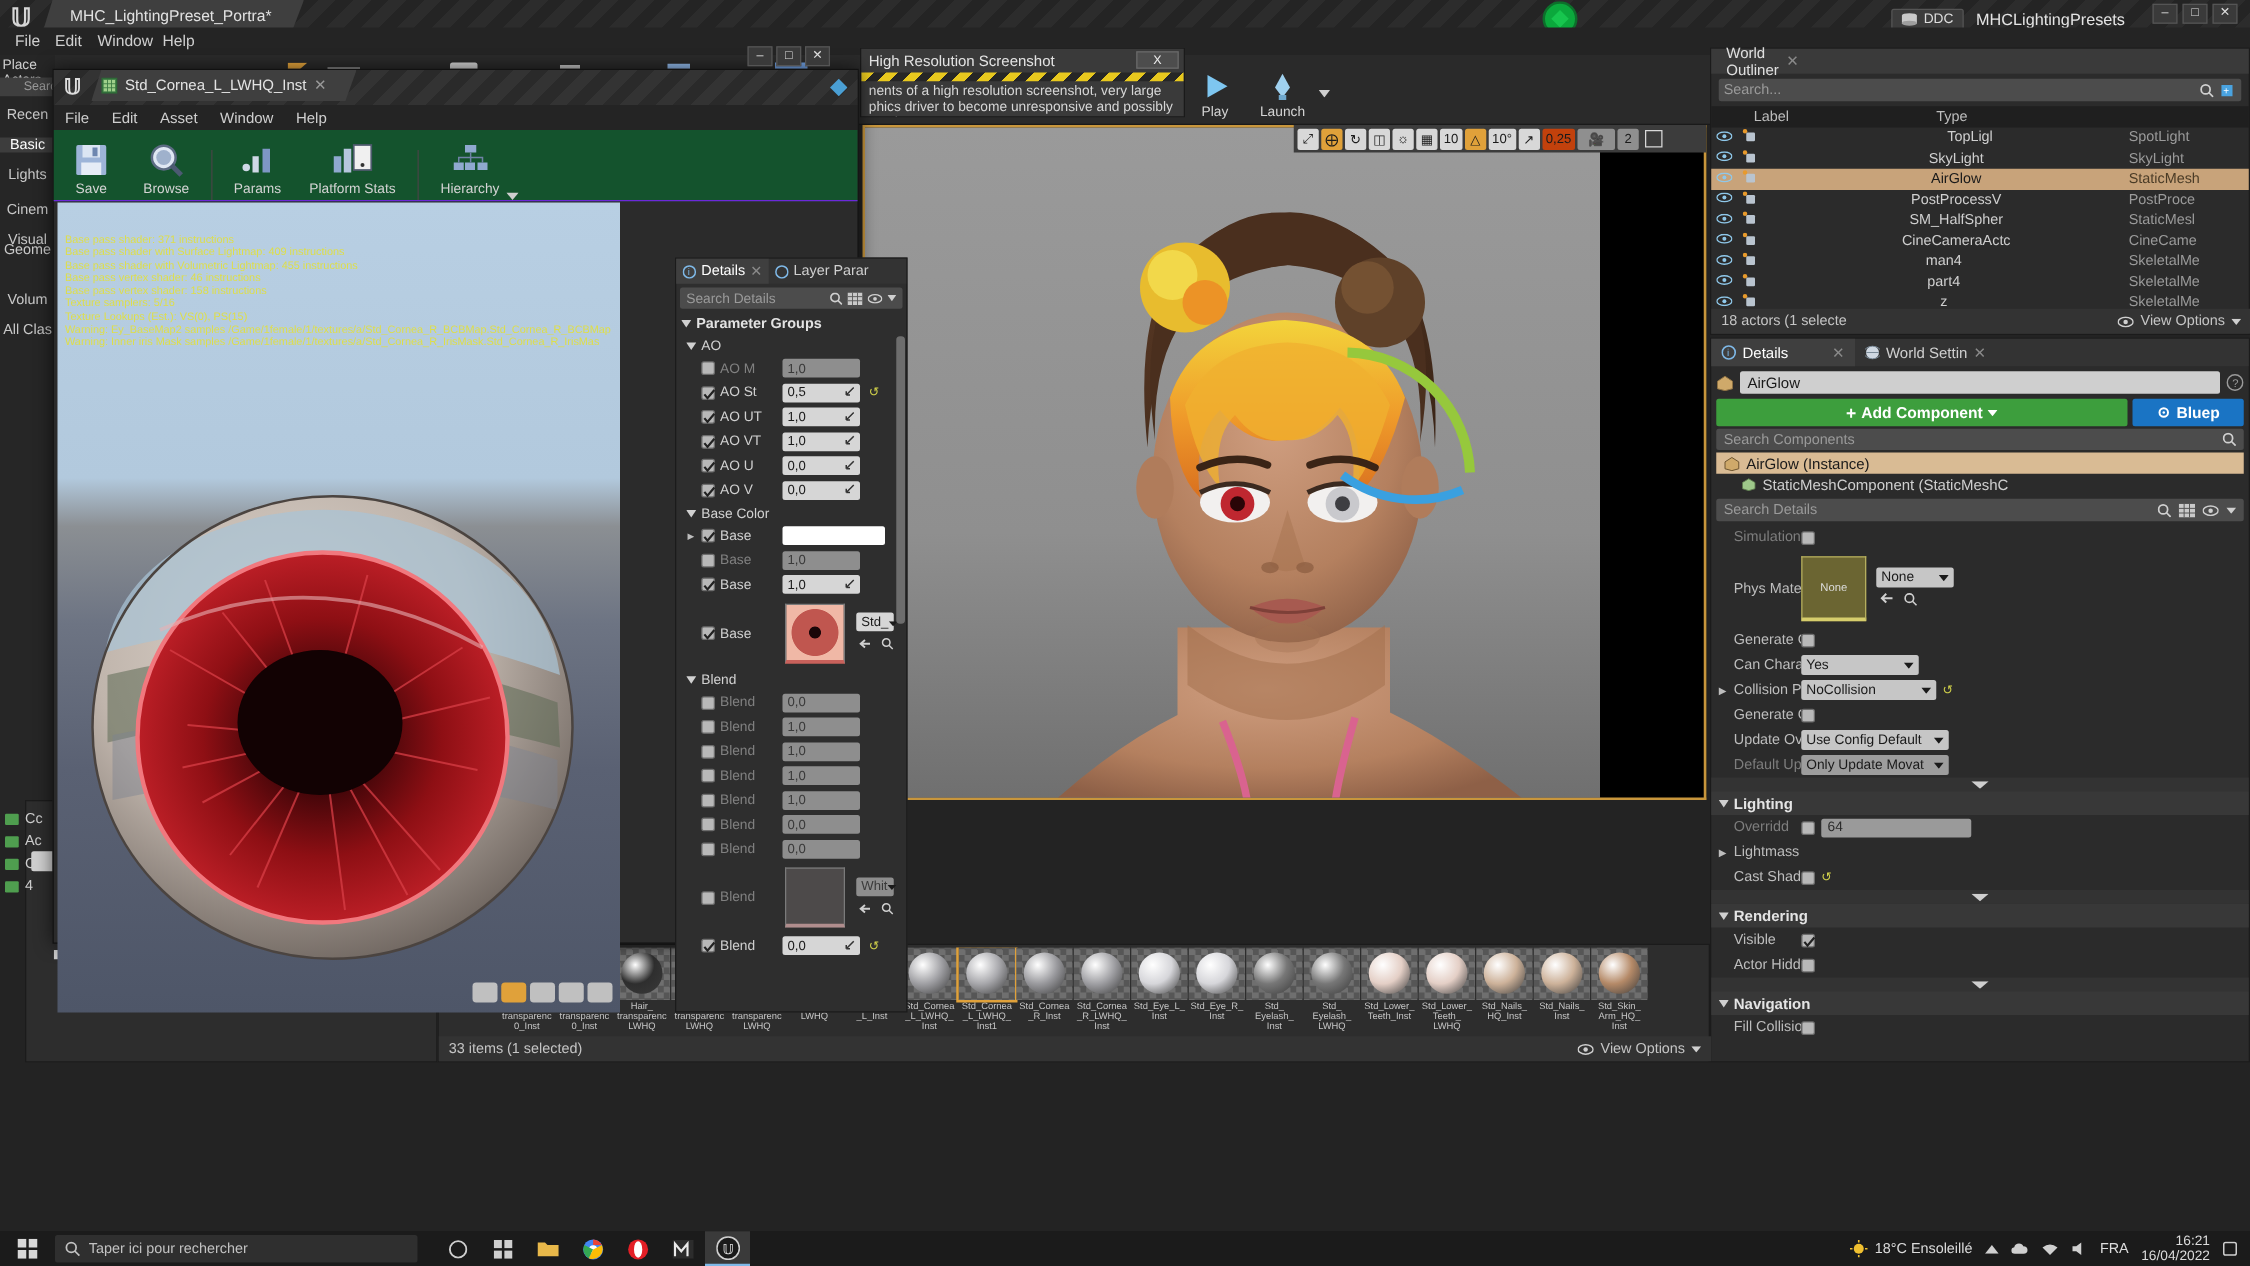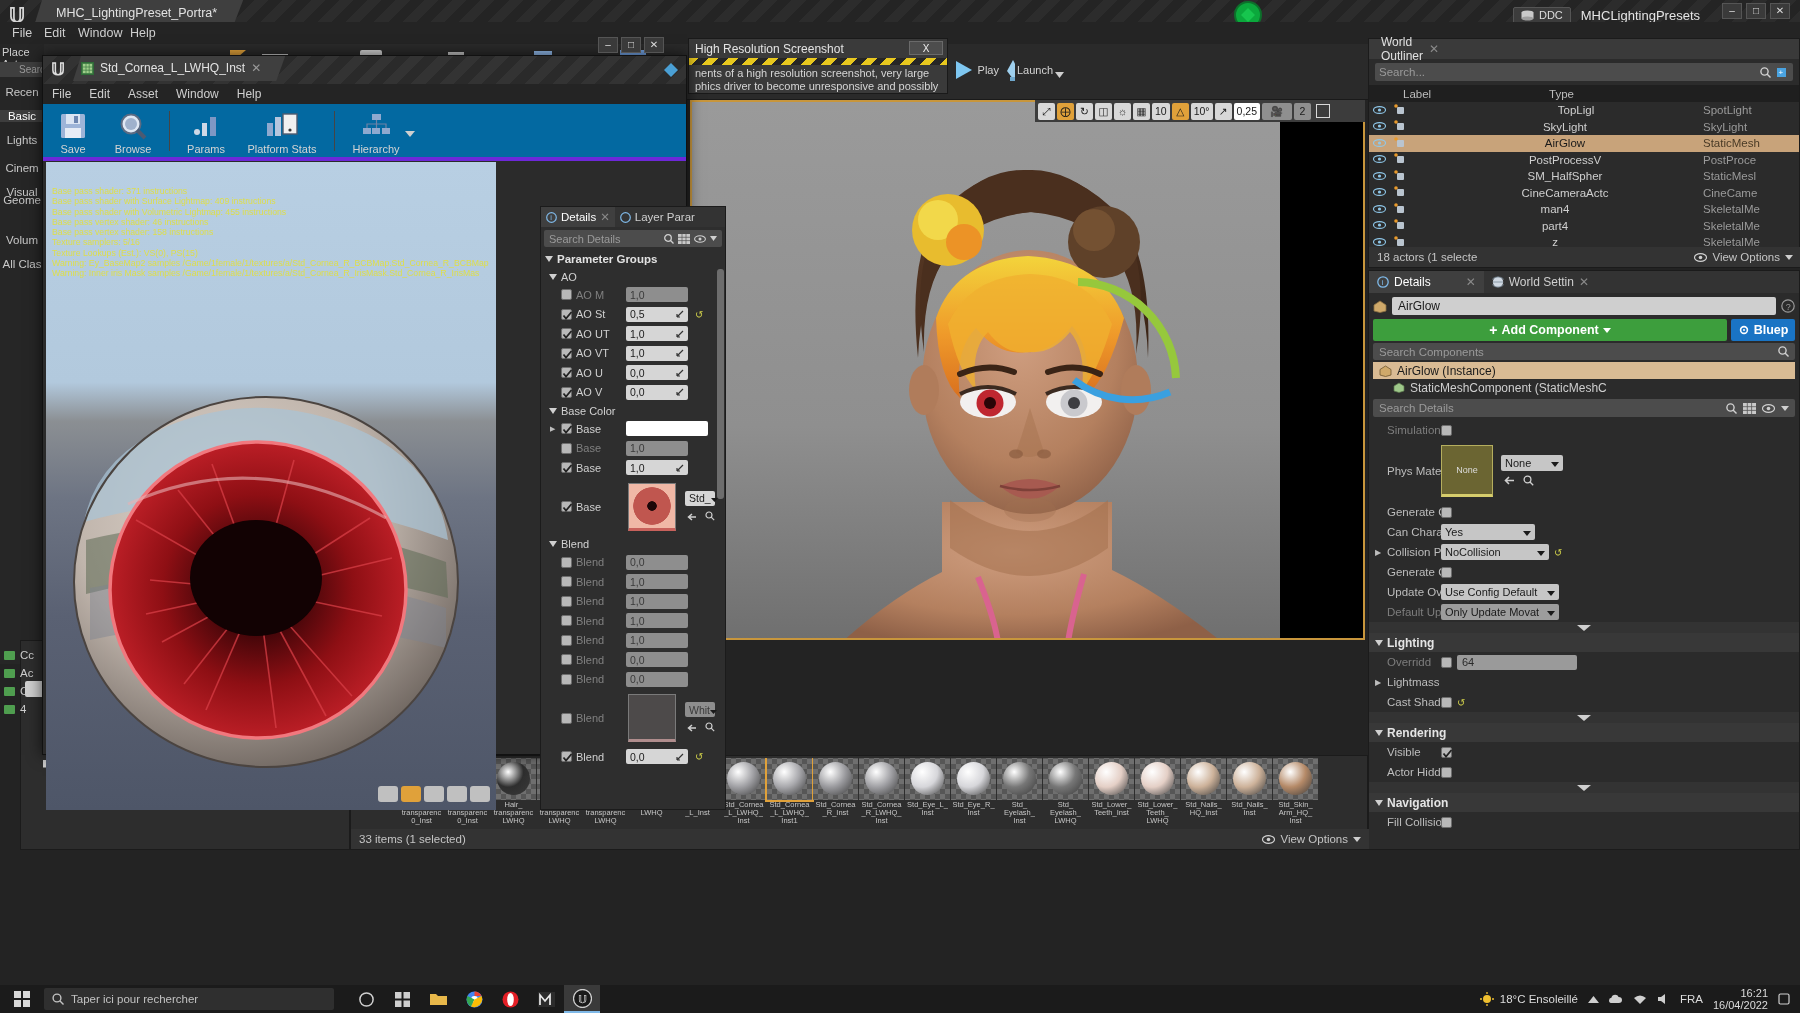--- a/index.html
+++ b/index.html
@@ -85,21 +85,21 @@
     background:#2b2b2b; border:1px solid #1b1b1b; }
   .dtab-row { height:22px; background:#333; display:flex; font-size:12px; }
   .dtab { display:flex; align-items:center; gap:5px; padding:0 8px; color:#cfcfcf; }
   .dtab.active { background:#3f3f3f; color:#fff; }
   #d-namebar { height:20px; margin:3px 4px; display:flex; align-items:center; gap:5px; }
   #d-nameinput { flex:1; height:18px; background:#cfcfcf; color:#1a1a1a;
     font-size:12px; display:flex; align-items:center; padding:0 6px; border-radius:2px; }
   #d-btnrow { height:22px; margin:2px 4px; display:flex; gap:4px; }
   #add-comp { flex:1; background:#3d9e3d; color:#fff; font-size:12.5px; font-weight:bold;
     display:flex; align-items:center; justify-content:center; gap:4px; border-radius:2px; }
-  #blueprint-btn { width:64px; background:#1a74c4; color:#fff; font-size:12.5px;
+  #blueprint-btn { width:89px; background:#1a74c4; color:#fff; font-size:12.5px;
     font-weight:bold; display:flex; align-items:center; justify-content:center; gap:4px;
     border-radius:2px; }
   #comp-search { height:17px; margin:2px 4px; background:#4c4c4c; border-radius:2px;
     font-size:11.5px; color:#9a9a9a; display:flex; align-items:center; padding:0 6px;
     justify-content:space-between; }
   .comp-row { height:17px; font-size:12px; display:flex; align-items:center; gap:5px;
     padding-left:6px; }
   .comp-row.sel { background:#d9bb94; color:#1a1a1a; margin:0 4px; }
   #det-search { height:18px; margin:3px 4px; background:#4c4c4c; border-radius:2px;
     font-size:11.5px; color:#9a9a9a; display:flex; align-items:center; padding:0 6px;
@@ -146,22 +146,22 @@
   #mat-title { position:relative; height:28px;
     background-image:repeating-linear-gradient(135deg,#333 0 10px,#2a2a2a 10px 20px); }
   #mat-logo { position:absolute; left:4px; top:3px; width:22px; height:22px; color:#ddd;
     font-size:17px; text-align:center; line-height:22px; font-weight:bold; }
   #mat-tab { position:absolute; left:30px; top:0; height:25px; padding:0 24px 0 8px;
     background:#3f3f3f; color:#e3e3e3; font-size:12px; line-height:25px;
     display:flex; align-items:center; gap:6px;
     clip-path:polygon(8px 0,100% 0,calc(100% - 9px) 100%,0 100%); }
   #mat-menubar { height:20px; background:#242424; display:flex; align-items:center; }
   #mat-menubar .mi { font-size:12px; color:#cfcfcf; padding:0 9px; line-height:20px; }
-  #mat-toolbar { height:57px; background:#0369a1; display:flex; align-items:center;
-    border-bottom:4px solid #6d28d9; }
+  #mat-toolbar { height:57px; background:#14532d; display:flex; align-items:flex-end;
+    border-bottom:1px solid #6d28d9; }
   .tb-item { width:60px; height:55px; display:flex; flex-direction:column;
     align-items:center; justify-content:flex-end; padding-bottom:3px; gap:2px;
     font-size:11px; color:#d4d4d4; }
   .tb-sep { width:1px; height:40px; background:#454545; margin:0 6px; }
 
   
   #mat-preview { position:absolute; left:3px; top:106px; width:450px; height:648px;
     overflow:hidden; background:linear-gradient(180deg,#b8cfe3 0%,#b2c9dd 34%,
       #8b8f93 40%,#6d7483 52%,#5a6173 70%,#4e5668 100%); }
   #mat-vp-bar { position:absolute; left:0; top:0; width:450px; height:20px;
@@ -207,21 +207,21 @@
   #hrs-close { position:absolute; right:4px; top:2px; width:34px; height:14px;
     background:#4d4d4d; border:1px solid #6a6a6a; color:#eee; font-size:10px;
     text-align:center; line-height:13px; }
   #hrs-stripe { height:7px;
     background-image:repeating-linear-gradient(135deg,#e8c81e 0 7px,#262626 7px 14px); }
   #hrs-body { font-size:11px; color:#d6d6d6; line-height:12.5px; padding:2px 6px; }
 
   
   #play-tools { position:absolute; left:945px; top:42px; width:120px; height:56px;
     display:flex; align-items:flex-end; }
-  .pt { width:54px; height:54px; display:flex; align-items:center;
+  .pt { width:54px; height:54px; display:flex; flex-direction:column; align-items:center;
     justify-content:flex-end; gap:2px; font-size:11px; color:#d4d4d4; padding-bottom:2px; }
 
   
   #hdr-right { position:absolute; right:0; top:0; height:30px; display:flex;
     align-items:center; gap:10px; padding-right:100px; }
   #ddc-chip { height:17px; background:#3c3c3c; border:1px solid #555; color:#ddd;
     font-size:11px; display:flex; align-items:center; gap:5px; padding:0 7px;
     border-radius:2px; }
   #proj-name { font-size:13px; color:#e4e4e4; }
   #green-orb { position:absolute; left:1228px; top:1px; width:40px; height:28px; }
@@ -416,21 +416,21 @@
       <div class="vpb light">⤢</div>
       <div class="vpb on">⨁</div>
       <div class="vpb light">↻</div>
       <div class="vpb light">◫</div>
       <div class="vpb light">☼</div>
       <div class="vpb light">▦</div>
       <div class="vpb light">10</div>
       <div class="vpb on">△</div>
       <div class="vpb light">10°</div>
       <div class="vpb light">↗</div>
-      <div class="vpb" style="background:#ffffff">0,25</div>
+      <div class="vpb" style="background:#c2410c">0,25</div>
       <div class="vpb" style="background:#8f8f8f;width:30px">🎥</div>
       <div class="vpb" style="background:#8f8f8f">2</div>
       <div style="width:14px;height:14px;border:1.5px solid #d8d8d8;margin-left:3px"></div>
     </div>
 
     <div id="outliner">
       <div id="outliner-tab">
         <svg width="12" height="11">
             <rect x="0" y="0" width="3" height="2.5" fill="#6fb2e0"></rect>
             <rect x="5" y="0" width="7" height="2.5" fill="#d0d0d0"></rect>

